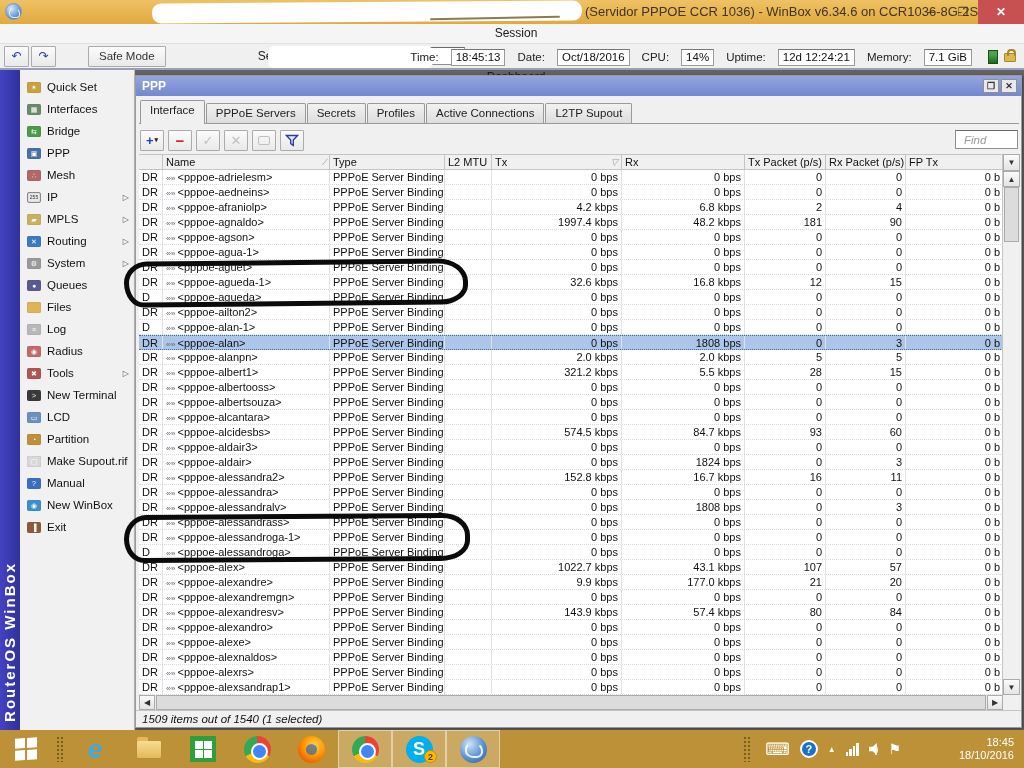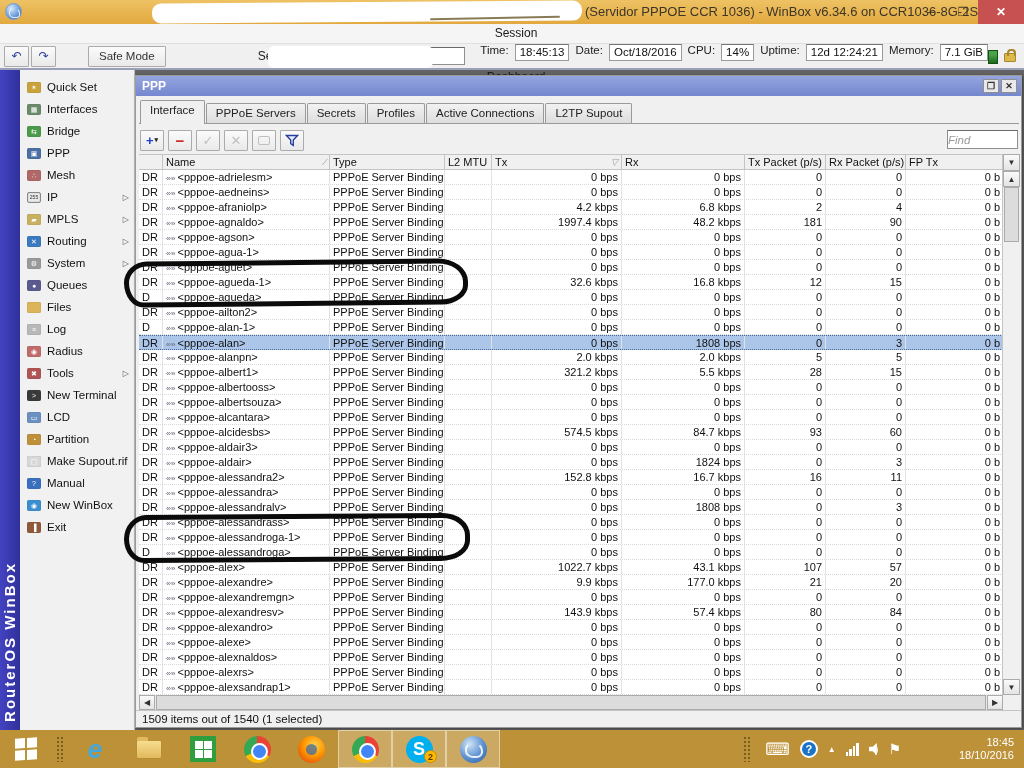--- a/index.html
+++ b/index.html
@@ -34,21 +34,21 @@
     border-bottom:2px solid #9aa0b8; display:flex; align-items:center; }
   .tb-btn { height:21px; border:1px solid #ababab; background:linear-gradient(#fbfbfb,#e9e9e9);
     display:flex; align-items:center; justify-content:center; font-size:12px; color:#333; border-radius:1px; }
   .tb-ico { width:25px; margin-left:4px; color:#2a3f9e; }
   .safe-mode { padding:0 10px; margin-left:32px; font-size:11.5px; }
   .sess-label { margin-left:92px; font-size:12px; color:#222; }
   .sess-input { width:155px; height:18px; margin-left:6px; border:1px solid #8f8f8f; background:#fff;
     border-top-color:#6a6a6a; position:relative; }
   .redact-sess { position:absolute; left:268px; top:2px; width:165px; height:22px; background:#fff;
     border-radius:6px; }
-  .stats { position:absolute; right:36px; top:0; height:26px; display:flex; align-items:flex-start; gap:6px; }
+  .stats { position:absolute; right:52px; top:0; height:26px; display:flex; align-items:center; gap:12px; }
   .stat-label { font-size:11.5px; color:#222; }
   .stat-box { border:1px solid #9a9a9a; border-top-color:#777; background:#fff; padding:1px 4px 2px;
     font-size:11.5px; white-space:nowrap; }
   .mem-ico { position:absolute; right:26px; top:6px; width:10px; height:14px;
     background:linear-gradient(#4aa54a 30%,#1d671d); border:1px solid #145214; }
   .lock-ico { position:absolute; right:8px; top:9px; width:12px; height:9px; background:#dcb94a;
     border:1px solid #a8872c; border-radius:1px; }
   .lock-ico:before { content:""; position:absolute; top:-5px; left:2px; width:5px; height:5px;
     border:2px solid #a8872c; border-bottom:none; border-radius:4px 4px 0 0; }
 
@@ -88,23 +88,23 @@
     align-items:center; gap:4px; }
   .mini-btn { width:24px; height:21px; border:1px solid #ababab; background:linear-gradient(#fbfbfb,#e9e9e9);
     display:flex; align-items:center; justify-content:center; font-size:13px; border-radius:1px; }
   .plus { color:#1a3fd0; font-weight:bold; }
   .plus small { font-size:7px; color:#222; margin-left:1px; }
   .minus { color:#c22; font-weight:bold; font-size:15px; }
   .dis { color:#bfbfbf; }
   .card-ico { width:12px; height:9px; border:1px solid #bfbfbf; border-radius:2px; }
   .txt-btn { height:21px; padding:0 9px; border:1px solid #9f9f9f; background:linear-gradient(#fbfbfb,#e7e7e7);
     font-size:11.5px; display:flex; align-items:center; border-radius:1px; white-space:nowrap; }
-  .find-box { position:absolute; right:0; top:3px; width:71px; height:19px; border:1px solid #8f8f8f;
+  .find-box { position:absolute; right:0; top:3px; width:63px; height:19px; border:1px solid #8f8f8f;
     border-top-color:#6a6a6a; background:#fff; font-size:11.5px; font-style:italic; color:#9a9a9a;
-    padding:0 0; font-family:"Liberation Sans", sans-serif; }
+    padding:0 8px; font-family:"Liberation Sans", sans-serif; }
   .find-box::placeholder { font-style:italic; color:#9a9a9a; }
 
   
   .grid { position:absolute; left:3px; top:78px; width:864px; }
   .thead { display:flex; height:16px; background:#f0f0f0; border-top:1px solid #c4c4c4;
     border-bottom:1px solid #c4c4c4; }
   .th { border-right:1px solid #c4c4c4; padding:1px 3px 0; font-size:11px; color:#111;
     white-space:nowrap; overflow:hidden; position:relative; }
   .sort-mark { position:absolute; right:3px; top:2px; color:#999; font-size:9px; font-style:italic; }
   .tbody { background:#fff; }
@@ -125,21 +125,21 @@
     display:flex; align-items:center; justify-content:center; font-size:8px; color:#333; }
   .vthumb { position:absolute; left:1px; top:33px; width:15px; height:55px; background:#dcdcdc;
     border:1px solid #ababab; }
   .vs-down { position:absolute; bottom:0; }
   .hscroll { position:absolute; left:3px; top:619px; width:864px; height:15px; background:#e9e9e9;
     display:flex; }
   .hs-btn { width:16px; height:15px; background:linear-gradient(#fafafa,#e4e4e4); border:1px solid #ababab;
     display:flex; align-items:center; justify-content:center; font-size:8px; color:#333; }
   .hthumb { flex:1; background:#dcdcdc; border:1px solid #ababab; margin:0 1px; }
   .statusbar { position:absolute; left:0; top:634px; width:885px; height:17px; border-top:1px solid #c4c4c4;
-    background:#f0f0f0; padding:2px 6px 0; font-size:11.5px; color:#111; }
+    background:#f0f0f0; padding:2px 6px 0; font-size:11.5px; color:#111;font-style:italic; }
 
   
   .funnel svg { display:block; }
 
   
   .circle-anno { position:absolute; border:5px solid #0b0b0b; background:transparent; z-index:40; }
   .circle-1 { left:124px; top:260px; width:344px; height:46px;
     border-radius:26px 34px 30px 22px / 24px 26px 22px 28px; transform:rotate(-.6deg); }
   .circle-2 { left:124px; top:514px; width:346px; height:48px;
     border-radius:24px 30px 32px 22px / 26px 24px 22px 26px; transform:rotate(-.4deg); }

